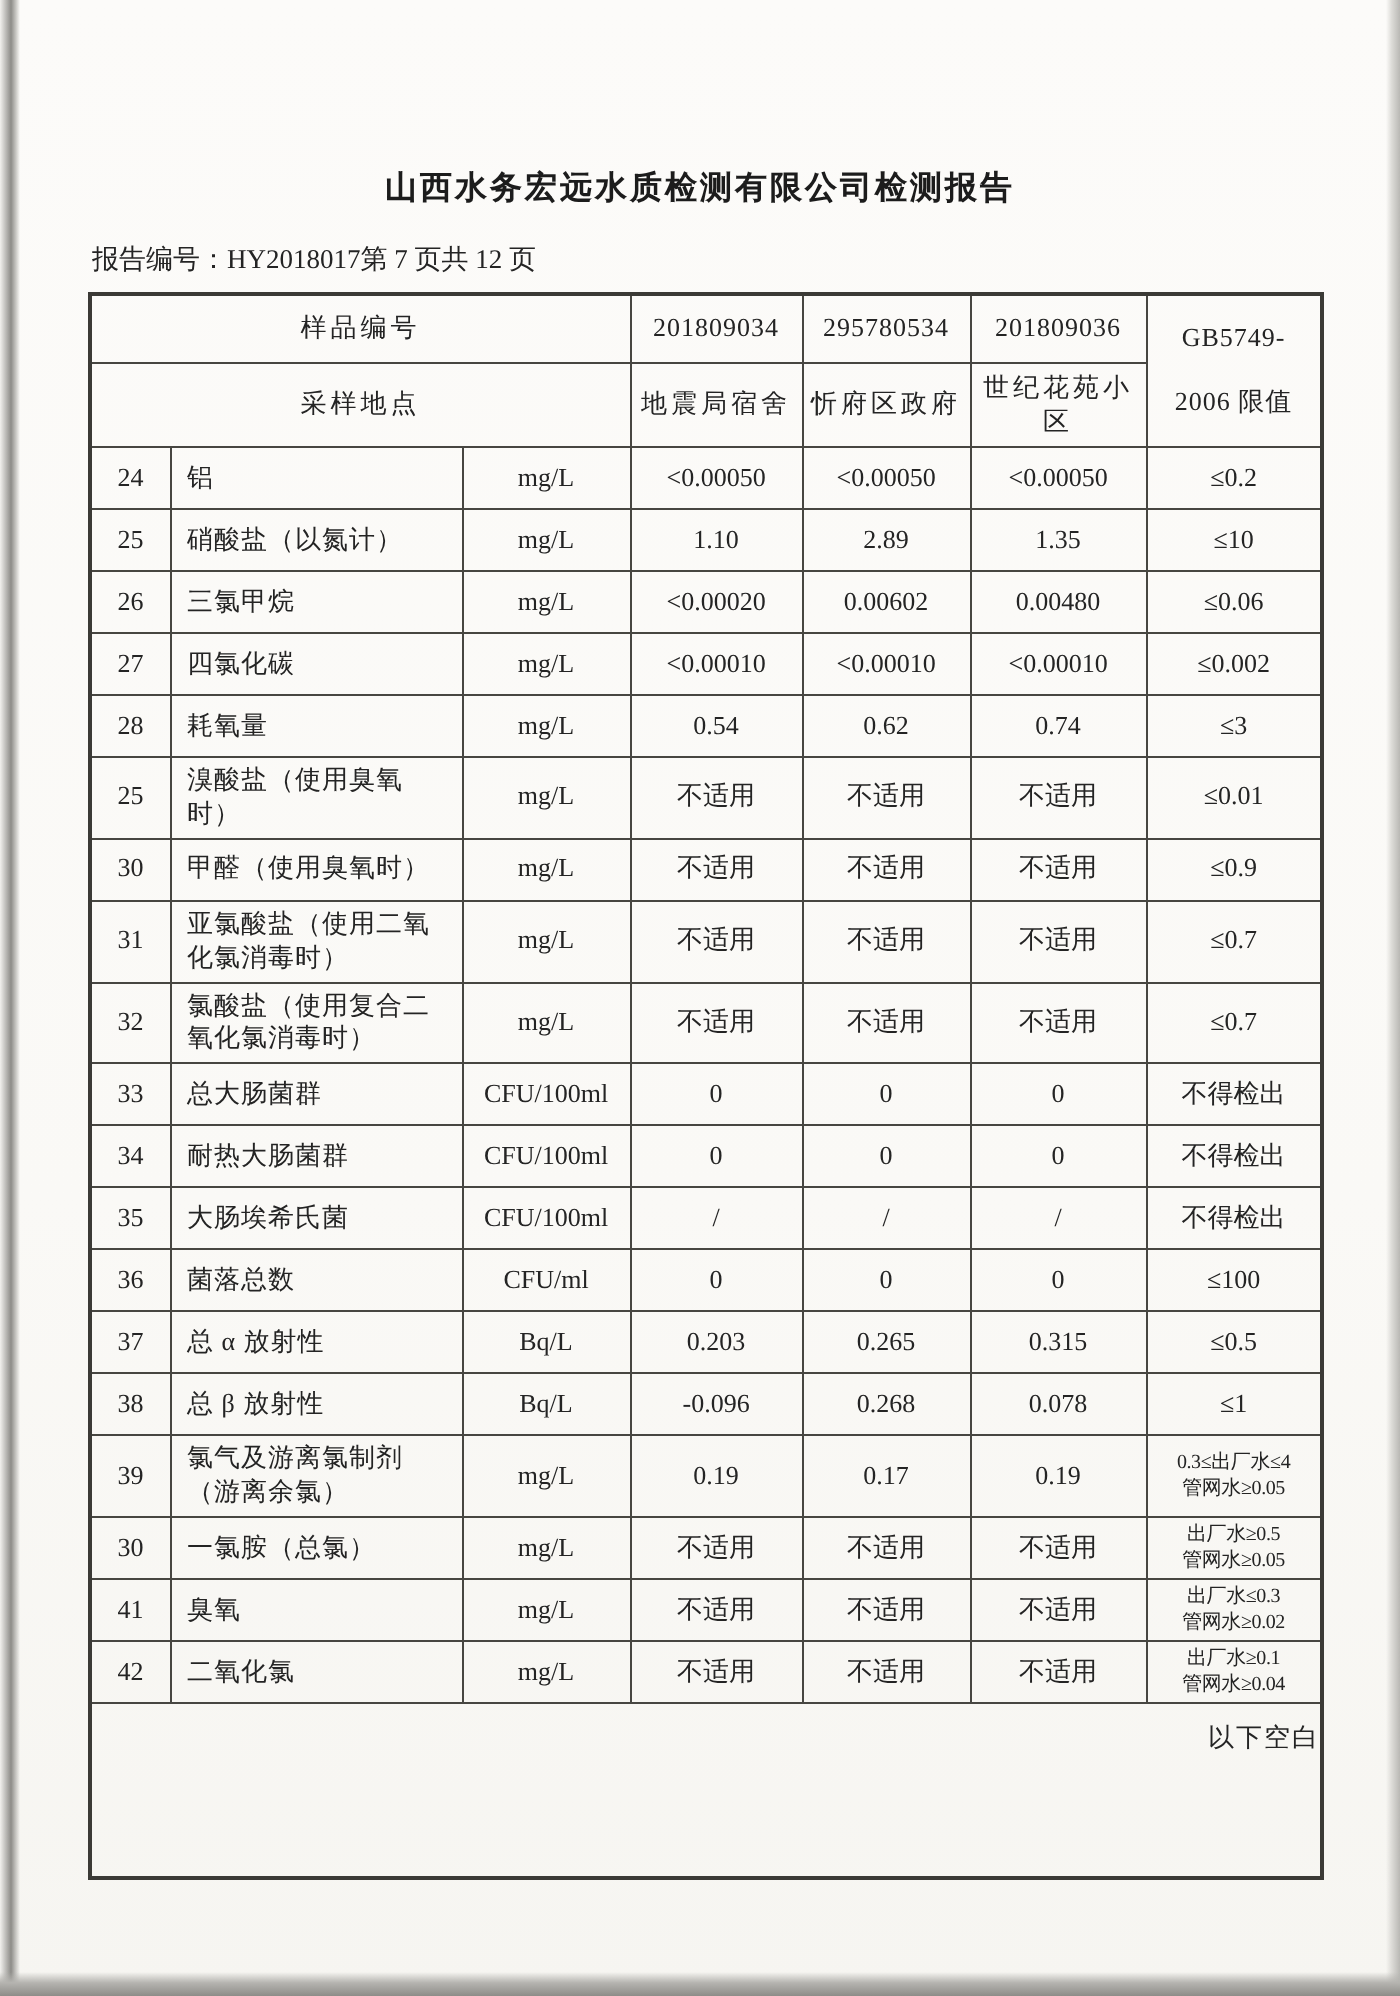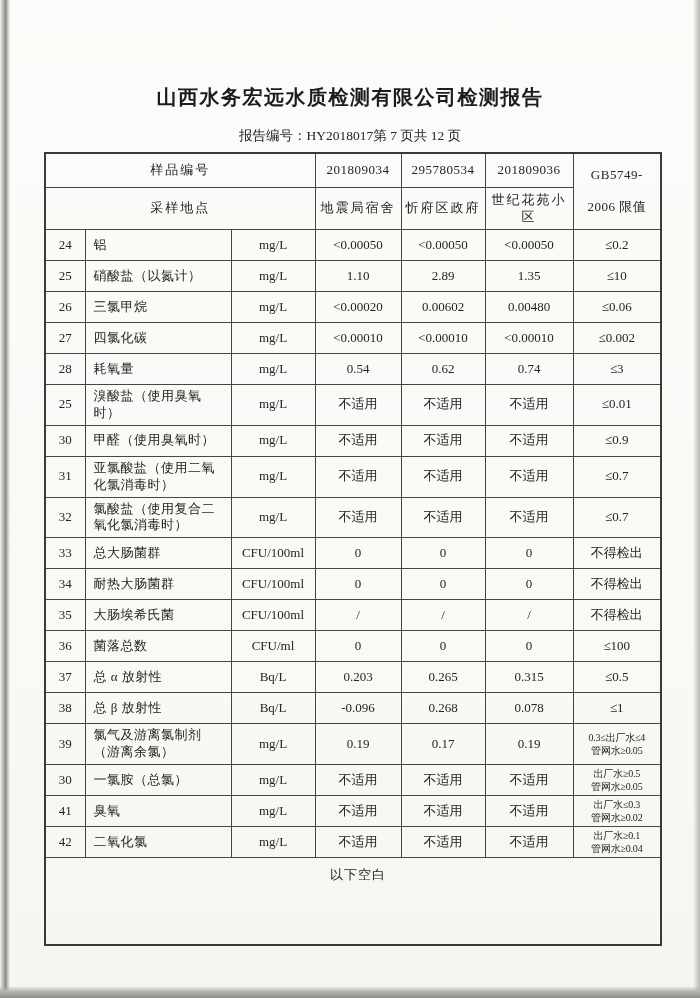--- a/index.html
+++ b/index.html
@@ -17,29 +17,29 @@
   .edge-left   { left: 0; top: 0; width: 10px; height: 998px;
                  background: linear-gradient(90deg, #f2f1ee 0%, #8d8c88 55%, #c9c8c4 80%, rgba(250,249,246,0) 100%); }
   .edge-right  { right: 0; top: 0; width: 7px; height: 998px;
                  background: linear-gradient(270deg, #b9b8b4 0%, #dddcd8 60%, rgba(250,249,246,0) 100%); }
   .edge-bottom { left: 0; bottom: 0; width: 700px; height: 12px;
                  background: linear-gradient(0deg, #8d8c88 0%, #b5b4b0 55%, rgba(250,249,246,0) 100%); }
 
   .title {
     margin-top: 84px;
     text-align: center;
-    font-size: 20px;
+    font-size: 16px;
     font-weight: 700;
     letter-spacing: 1.5px;
     color: #1c1c1c;
   }
 
   .meta {
     display: flex;
-    justify-content: center;
+    justify-content: flex-start;
     align-items: baseline;
     margin: 16px 46px 7px 46px;
     font-size: 13.5px;
   }
 
   table {
     width: 616px;
     margin-left: 44px;
     border-collapse: collapse;
     table-layout: fixed;
@@ -70,21 +70,21 @@
 
   td.limit-head { letter-spacing: 0.5px; padding: 6px; border-radius: 11px; }
   .limit-head .stack { display: flex; flex-direction: column; justify-content: space-around; height: 63px; }
 
   tbody tr { height: 31px; }
   tbody td.name-cell { text-align: left; padding-left: 8px; letter-spacing: 0.5px; }
   tbody td.limit-cell { white-space: pre-line; }
   tbody td.limit-cell.multiline { font-size: 10px; line-height: 1.35; letter-spacing: -0.2px; padding: 0 1px; }
 
   tfoot tr { height: 87px; }
-  tfoot td { text-align: center; vertical-align: top; padding: 9px 0 0 10px; letter-spacing: 1px; margin-left: 23px; }
+  tfoot td { text-align: right; vertical-align: top; padding: 9px 0 0 10px; letter-spacing: 1px; margin-left: 23px; }
 </style>
 </head>
 <body>
 
 <div class="scan">
   <div class="edge edge-left"></div>
   <div class="edge edge-right"></div>
   <div class="edge edge-bottom"></div>
 
   <div class="title">山西水务宏远水质检测有限公司检测报告</div>

